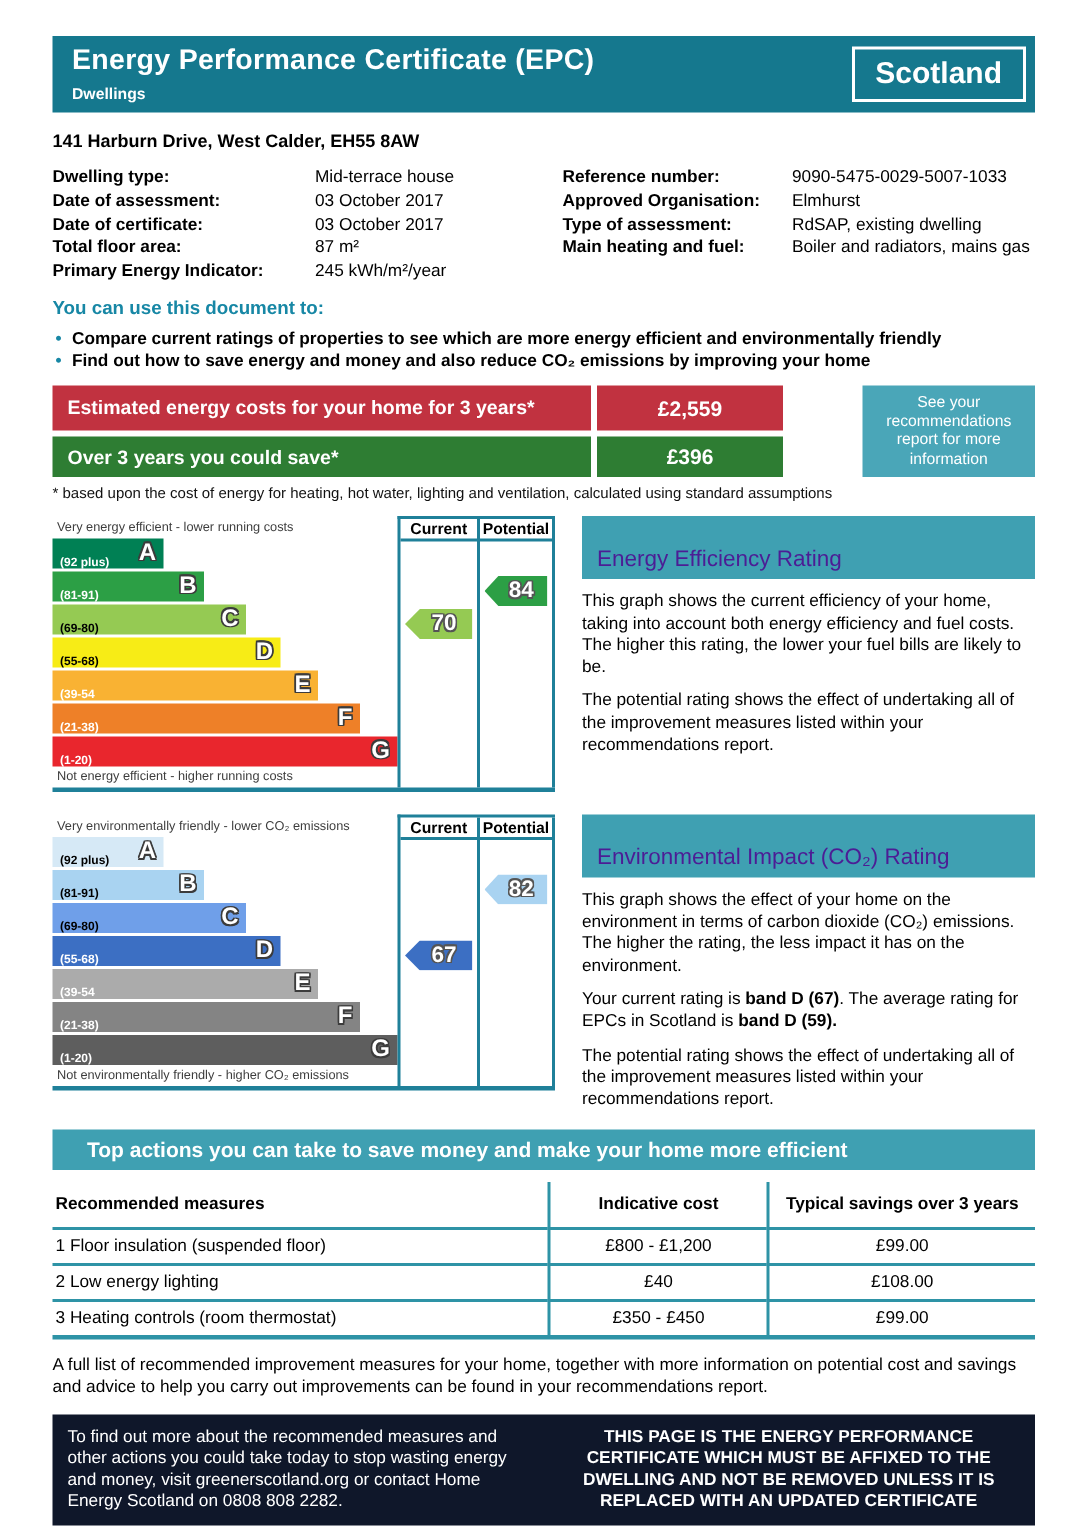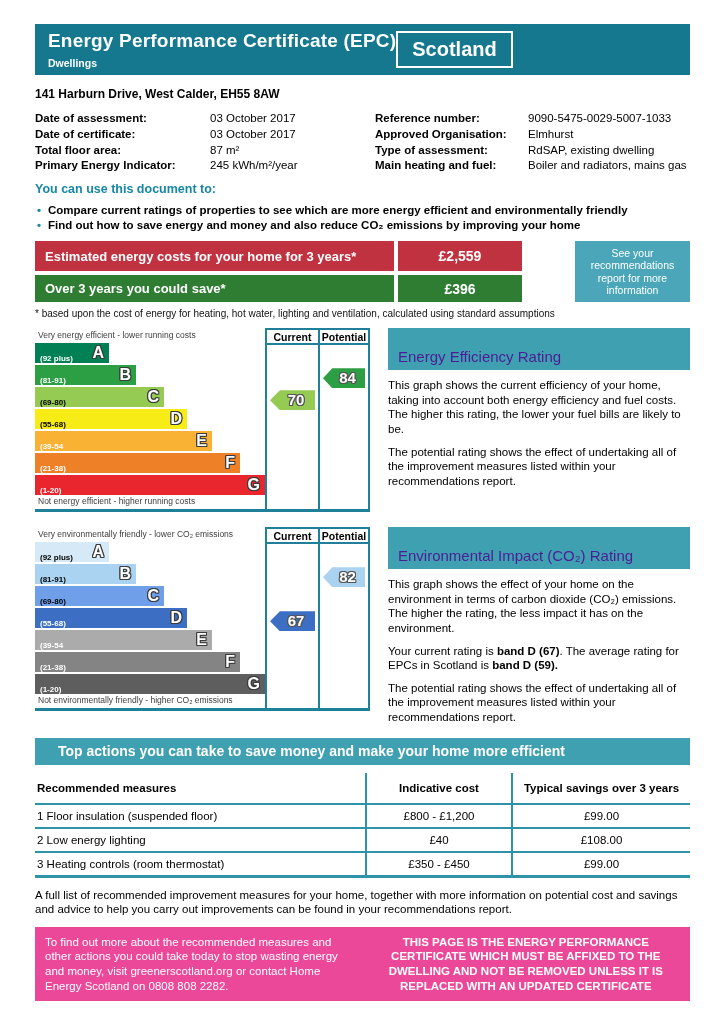--- a/index.html
+++ b/index.html
@@ -14,21 +14,21 @@
   *{box-sizing:border-box; margin:0; padding:0;}
   html,body{background:#fff;}
   .sheet{
     position:relative; width:724px; height:1024px; background:#fff;
     font-family:"Liberation Sans","DejaVu Sans",sans-serif; color:var(--ink);
     overflow:hidden;
   }
   .inner{width:655px; margin-left:35px;}
 
   
-  .hdr{margin-top:24px; height:51px; background:var(--teal-dark); display:flex; align-items:stretch;}
+  .hdr{margin-top:24px; height:51px; background:var(--teal-dark); display:flex; justify-content:space-between; align-items:stretch;}
   .hdr-titles{padding:6px 0 0 13px;}
   .hdr-title{color:#fff; font-weight:bold; font-size:19px; letter-spacing:0.2px;}
   .hdr-sub{color:#fff; font-size:10.5px; font-weight:bold; margin-top:5px;}
   .scotland-box{align-self:center; margin-right:6px; border:2px solid #fff; background:var(--teal-dark); color:#fff; font-weight:bold; font-size:20px; padding:5px 14px;}
 
   .address{margin-top:12px; font-weight:bold; font-size:12px;}
 
   
   .details{margin-top:10px; display:flex;}
   .dcol{font-size:11.5px; line-height:15.8px;}
@@ -86,41 +86,45 @@
   .actions-bar{margin-top:13px; background:var(--teal-mid); color:#fff; font-weight:bold; font-size:14px; padding:5px 23px 6px;}
   .actions-table{margin-top:8px; display:grid; grid-template-columns:330px 146px 179px; border-bottom:3px solid var(--teal-line);}
   .tcell{font-size:11.5px; padding:5px 2px; display:flex; align-items:center;}
   .tcell.hd{font-weight:bold; min-height:30px;}
   .tcell.c2,.tcell.c3{justify-content:center; text-align:center; border-left:2px solid var(--teal-line);}
   .tcell.body{border-top:2px solid var(--teal-line); min-height:23px;}
   .note-para{margin-top:10px; font-size:11.5px; line-height:14.6px;}
 
   
   .footer-boxes{margin-top:10px; display:flex; justify-content:space-between;}
-  .fbox{width:356px; min-height:68px; background:#ec4899; color:#fff; font-size:11.5px; line-height:14.6px; padding:8px 10px;}
+  .fbox{width:356px; min-height:68px; background:#0f172a; color:#fff; font-size:11.5px; line-height:14.6px; padding:8px 10px;}
   .fbox.right{font-weight:bold; text-align:center; display:flex; align-items:center; justify-content:center; padding:8px 20px;}
 </style>
 </head>
 <body>
 
 <div class="sheet">
   <div class="inner">
 
     <div class="hdr">
       <div class="hdr-titles">
         <div class="hdr-title">Energy Performance Certificate (EPC)</div>
         <div class="hdr-sub">Dwellings</div>
       </div>
       <div class="scotland-box">Scotland</div>
     </div>
 
     <div class="address">141 Harburn Drive, West Calder, EH55 8AW</div>
 
     <div class="details">
       <div class="dcol left">
+        <div class="drow">
+          <span class="dlabel">Dwelling type:</span>
+          <span class="dvalue">Mid-terrace house</span>
+        </div>
         <div class="drow">
           <span class="dlabel">Date of assessment:</span>
           <span class="dvalue">03 October 2017</span>
         </div>
         <div class="drow">
           <span class="dlabel">Date of certificate:</span>
           <span class="dvalue">03 October 2017</span>
         </div>
         <div class="drow">
           <span class="dlabel">Total floor area:</span>

